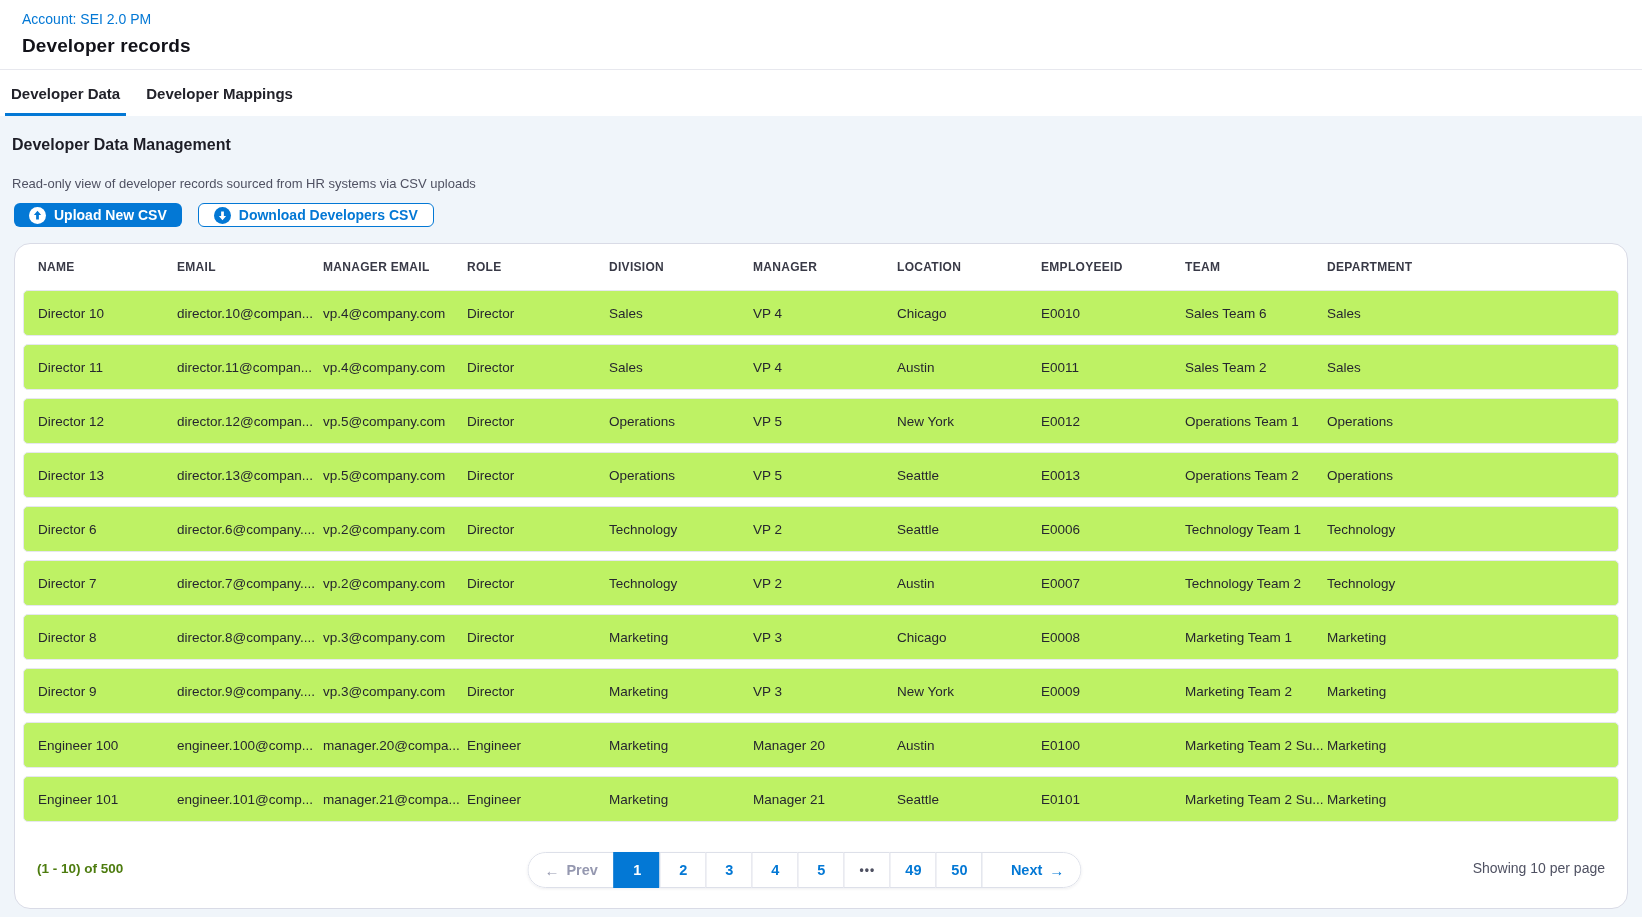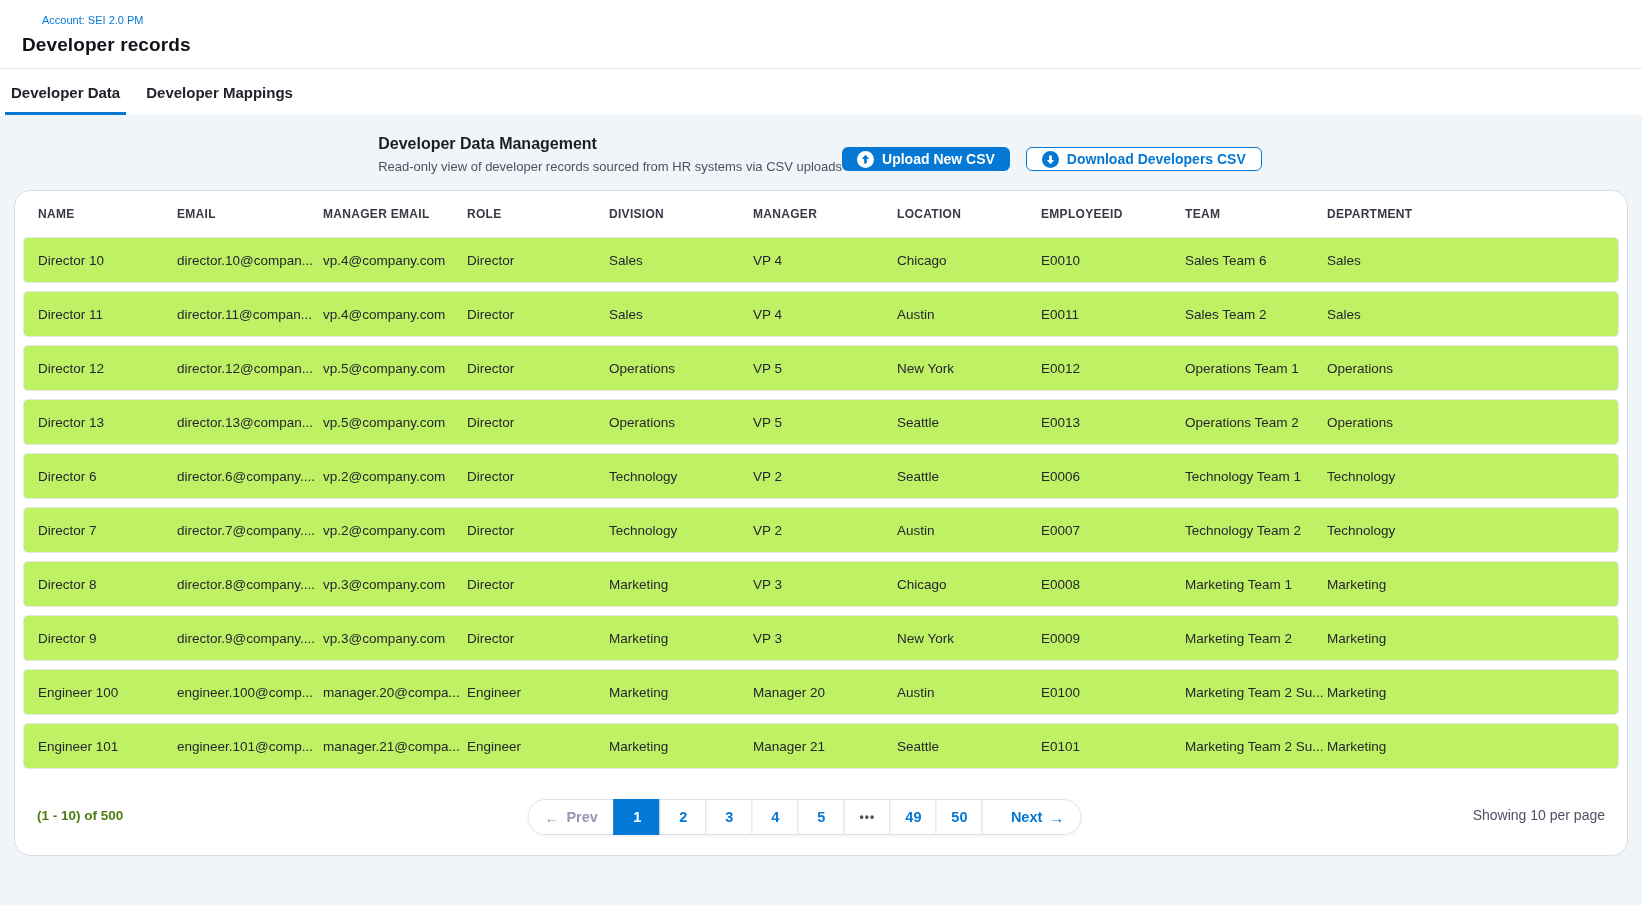--- a/index.html
+++ b/index.html
@@ -12,42 +12,42 @@
     --section-bg: #f0f5fa;
     --card-border: #d9dbe6;
     --row-border: #e6e7ef;
     --muted: #4f5162;
     --disabled: #9598b0;
   }
 
   
   .page-header { padding: 10px 22px 12px; background: #fff; }
   .account-link {
-    color: var(--primary); font-size: 11px; text-decoration: none;
-    display: inline-block; margin-bottom: 8px; cursor: pointer; margin-left: 20px;
+    color: var(--primary); font-size: 14px; text-decoration: none;
+    display: inline-block; margin-bottom: 8px; cursor: pointer;
   }
   .page-title { font-size: 19px; font-weight: 700; color: #121219; letter-spacing: 0.1px; }
 
   
   .tabs {
     display: flex; gap: 14px; padding: 0 0 0 5px;
     border-top: 1px solid #e7e8ee; background: #fff;
   }
   .tab {
     padding: 15px 6px 11px; font-size: 15px; font-weight: 600; color: #22222a;
     border-bottom: 3px solid transparent; cursor: pointer; white-space: nowrap;
   }
   .tab.active { border-bottom-color: var(--primary); }
 
   
   .section { background: var(--section-bg); padding: 20px 14px 20px; min-height: 790px; }
-  .section-head { display: flex; align-items: flex-start; justify-content: center; padding: 0 0 0 0; }
+  .section-head { display: flex; align-items: flex-start; justify-content: center; padding: 0 0 0 0; flex-direction: column; }
   .section-titles { margin-left: -2px; }
   .section-title { font-size: 16px; font-weight: 700; color: #1d1d26; }
-  .section-subtitle { font-size: 13px; color: var(--muted); margin-top: 6px; }
+  .section-subtitle { font-size: 13px; color: var(--muted); margin-top: 22px; }
 
   .head-buttons { display: flex; gap: 16px; margin-top: 12px; }
   .btn {
     display: inline-flex; align-items: center; gap: 8px; height: 24px;
     border-radius: 6px; font-size: 14px; font-weight: 700; cursor: pointer;
     padding: 0 15px; border: none; font-family: inherit;
   }
   .btn-primary { background: var(--primary); color: #fff; }
   .btn-secondary { background: #fff; color: var(--primary); border: 1.5px solid var(--primary); }
   .btn svg { display: block; }

